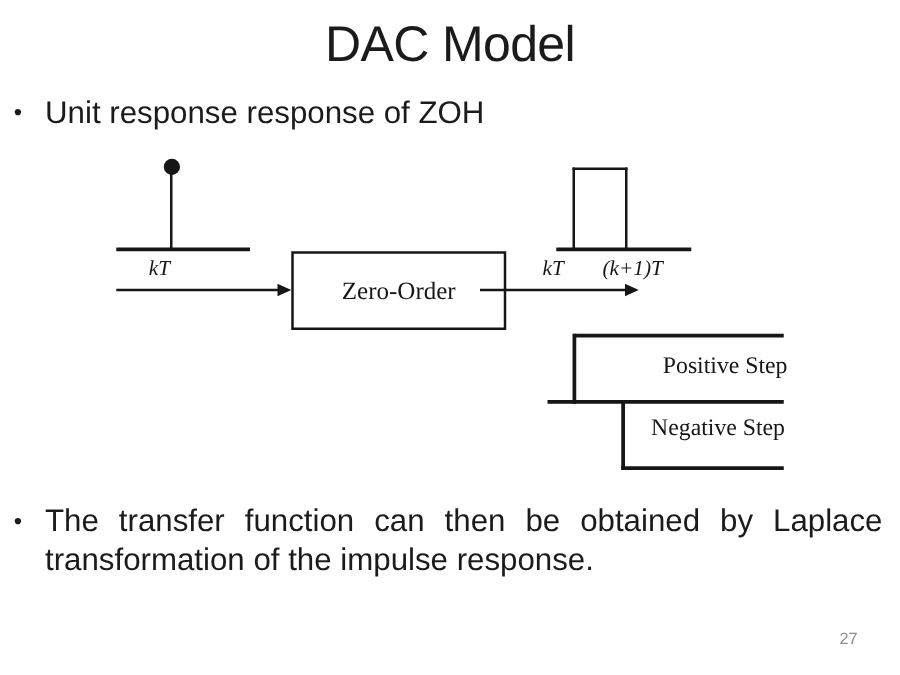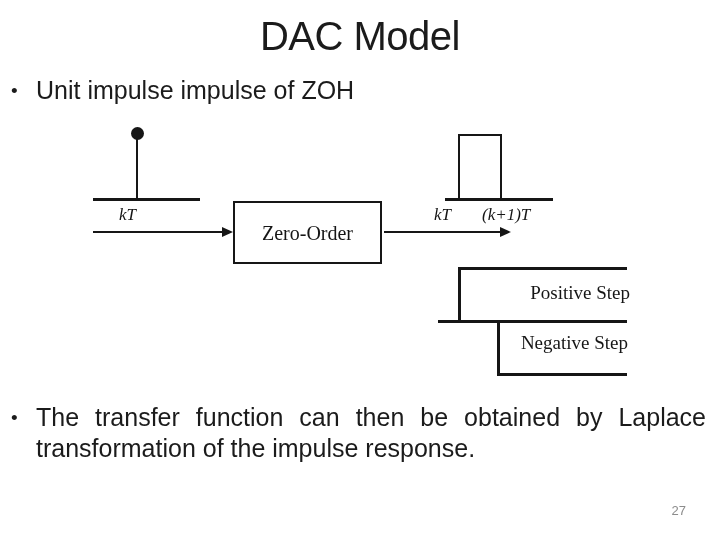--- a/index.html
+++ b/index.html
@@ -58,21 +58,21 @@
   .arrow-head {
     position: absolute;
     width: 0; height: 0;
     border-top: 5px solid transparent;
     border-bottom: 5px solid transparent;
     border-left: 11px solid #161616;
   }
   .zoh-box {
     position: absolute;
     left: 233px; top: 201px;
-    width: 149px; height: 63px;
+    width: 172px; height: 63px;
     border: 2px solid #161616;
     background: #ffffff;
     display: flex;
     flex-direction: column;
     justify-content: center;
     text-align: center;
     font-family: "Liberation Serif", serif;
     font-size: 20px;
     line-height: 22px;
     color: #161616;
@@ -110,21 +110,21 @@
 </style>
 </head>
 <body>
 
 <div class="slide">
 
   <div class="title">DAC Model</div>
 
   <div class="bullet-line b1">
     <span class="bullet">•</span>
-    <span class="body-text">Unit impulse impulse of ZOH</span>
+    <span class="body-text">Unit response response of ZOH</span>
   </div>
 
   <div>
 
     <div class="impulse-dot"></div>
     <div class="vline" style="left:136px; top:138px; width:2px; height:62px;"></div>
     <div class="hline" style="left:93px; top:198px; width:107px; height:3px;"></div>
     <div class="math-label" style="left:119px; top:205px; width:44px;">kT</div>
 
     <div class="hline" style="left:93px; top:231px; width:130px; height:2px;"></div>

